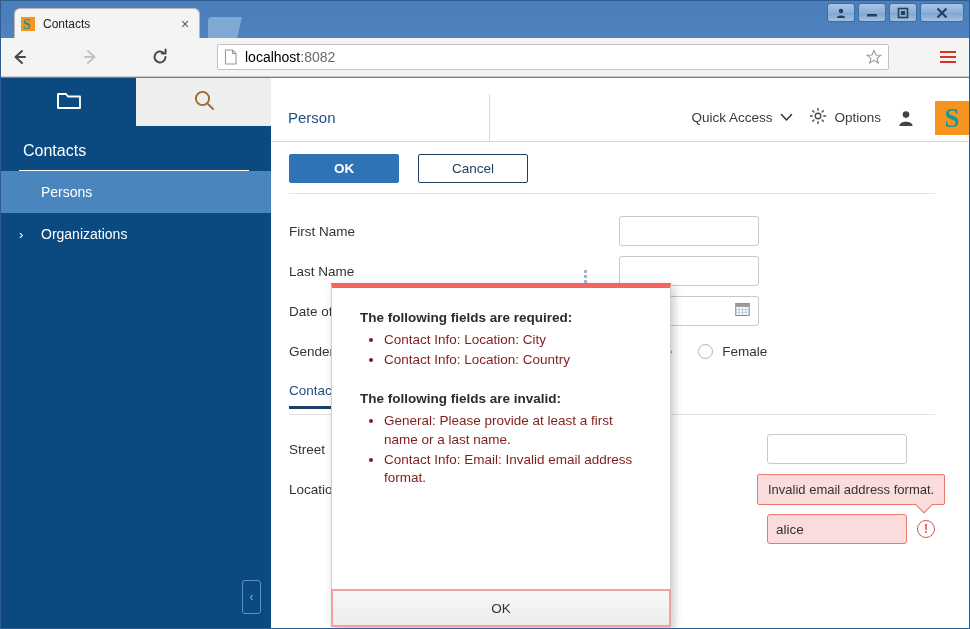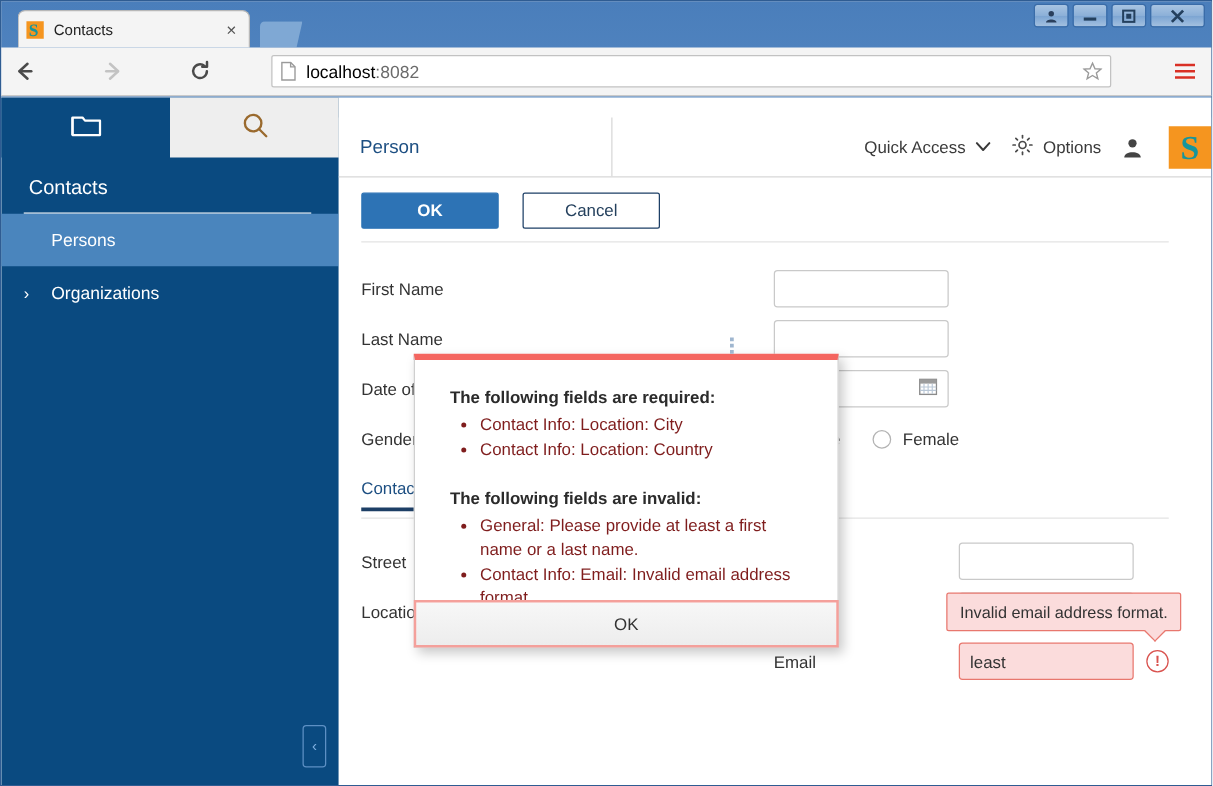--- a/index.html
+++ b/index.html
@@ -251,21 +251,21 @@
     position: absolute; right: 14px; bottom: -7px;
     width: 12px; height: 12px;
     background: #fbdcdc;
     border-right: 1px solid #e8776e; border-bottom: 1px solid #e8776e;
     transform: rotate(45deg);
   }
 
   
   .modal {
     position: absolute; left: 330px; top: 205px;
-    width: 340px; height: 235px;
+    width: 340px; height: 344px;
     background: #fff;
     border: 1px solid #cfcfcf;
     border-top: 5px solid #f4655f;
     box-shadow: 3px 4px 9px rgba(0,0,0,0.22);
     display: flex; flex-direction: column;
   }
   .modal-handle {
     position: absolute; left: 252px; top: -18px;
     display: flex; flex-direction: column; gap: 2px; align-items: center;
   }
@@ -555,21 +555,21 @@
           <div class="frow">
             <div class="flabel">Phone</div>
             <div class="finput"></div>
           </div>
           <div class="frow">
             <div class="flabel">Mobile</div>
             <div class="finput"></div>
           </div>
           <div class="frow">
             <div class="flabel">Email</div>
-            <div class="finput err">least</div>
+            <div class="finput err">alice</div>
             <div class="err-icon">!</div>
           </div>
         </div>
 
         <div class="tooltip" style="left:486px; top:281px;">
           <span>Invalid email address format.</span>
           <span class="arrow"></span>
         </div>
       </div>
     </div>

